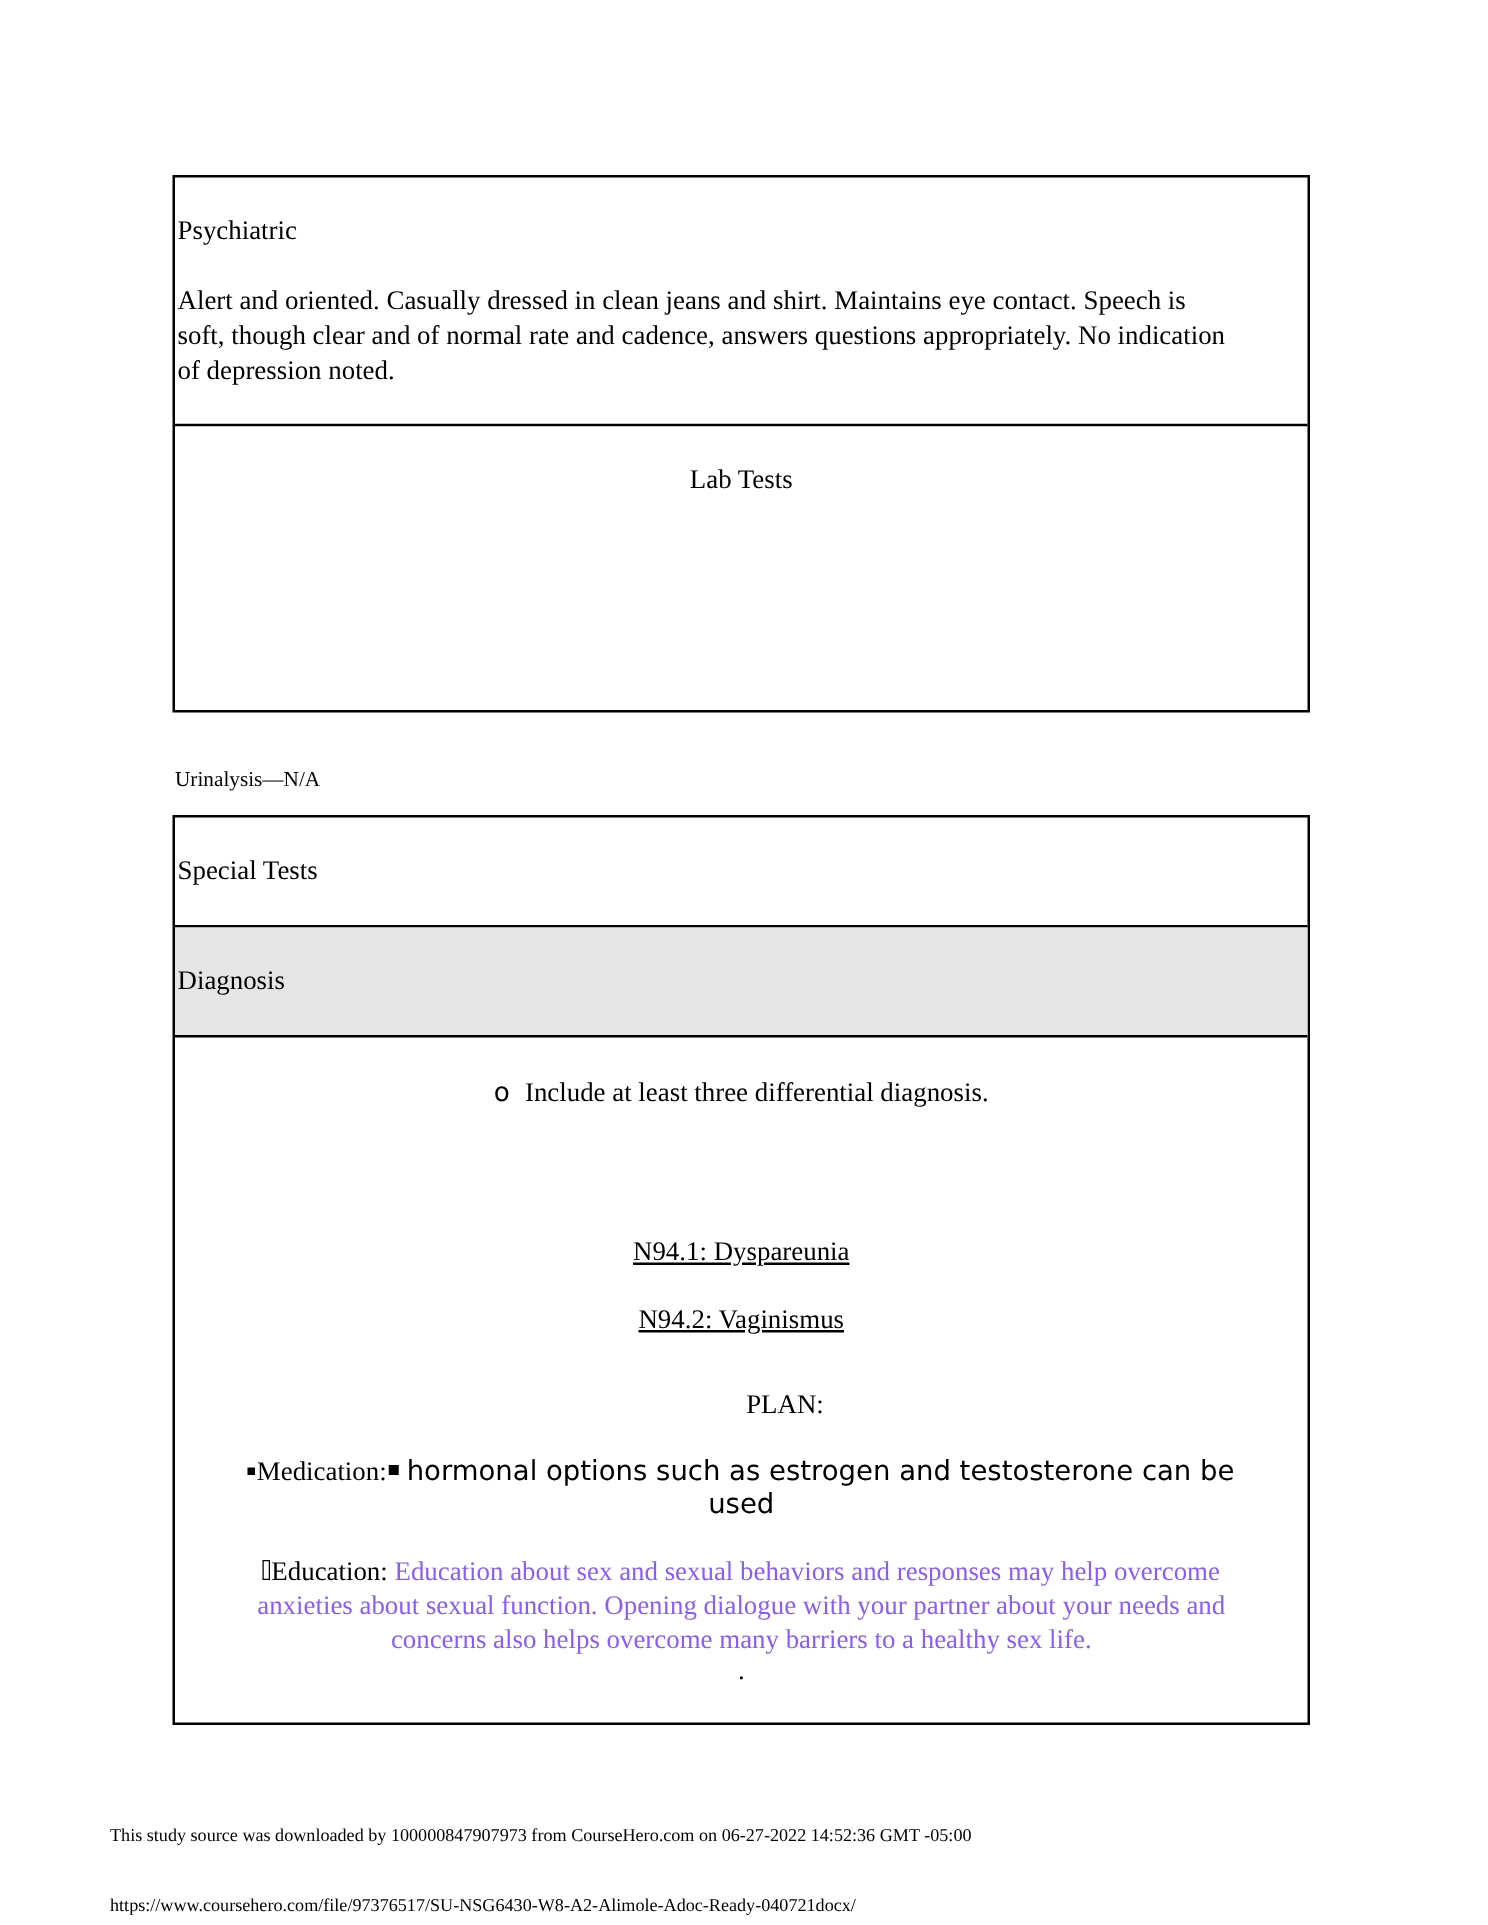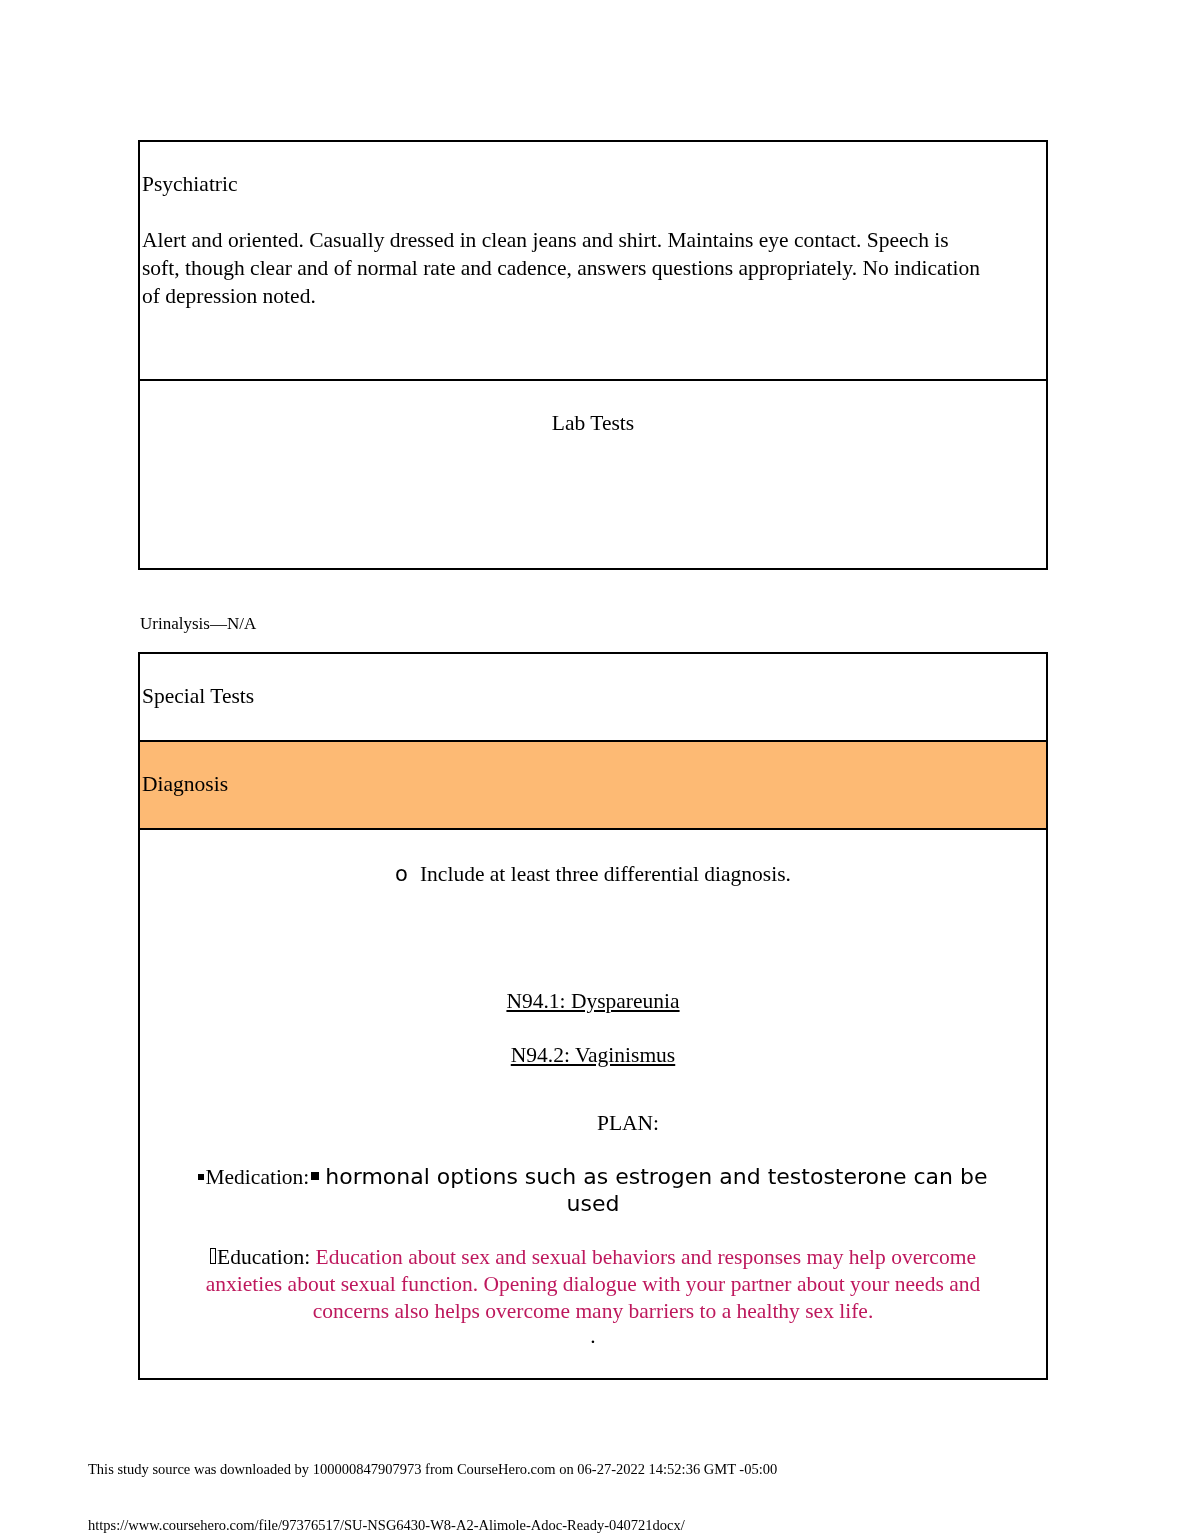--- a/index.html
+++ b/index.html
@@ -3,35 +3,35 @@
   <meta charset="utf-8">
   <style>
     html, body { margin: 0; padding: 0; background: #ffffff; }
     body { width: 1190px; height: 1540px; position: relative; overflow: hidden;
       font-family: "Liberation Serif", serif; color: #000; }
     .box { position: absolute; left: 138px; width: 906px; border: 2px solid #000; box-sizing: content-box; }
     .row { position: relative; border-bottom: 2px solid #000; box-sizing: border-box; }
     .row:last-child { border-bottom: none; text-align: center; }
     .txt { position: absolute; left: 2px; right: 2px; font-size: 21.5px; line-height: 28px; }
     .u { text-decoration: underline; margin-top: 44px; }
-    .gray { color: #be185d; }
+    .gray { color: #8b5cf6; }
     .sans { font-family: "DejaVu Sans", sans-serif; font-size: 22px; line-height: 27px; }
     .free { position: absolute; font-size: 17px; line-height: 28px; margin-top: 15px; }
     .footer { position: absolute; left: 61px; font-size: 14.5px; line-height: 18px; margin-left: 27px; }
-    .diag-bg { background: #fdba74; }
+    .diag-bg { background: #e5e5e5; }
     .sq { display: inline-block; width: 6px; height: 6px; background: #000; vertical-align: middle; margin-right: 1px; position: relative; top: -2px; }
     .sq-sans { display: inline-block; width: 8px; height: 8px; background: #000; vertical-align: middle; position: relative; top: -3px; margin: 0 6px 0 2px; }
     .missing-glyph { display: inline-block; width: 6px; height: 16px; border: 1px solid #000; box-sizing: border-box; vertical-align: baseline; margin-right: 1px; }
     .bullet-o { font-family: "DejaVu Sans", sans-serif; font-size: 21px; margin-right: 12px; }
   </style>
 </head>
 <body>
 
 <div class="box" style="top:140px; height:426px;">
-  <div class="row" style="height:239px;padding-left:38px;">
+  <div class="row" style="height:199px;padding-left:38px;">
     <div class="txt" style="top:28px;">Psychiatric</div>
     <div class="txt" style="top:84px;">Alert and oriented. Casually dressed in clean jeans and shirt. Maintains eye contact. Speech is</div>
     <div class="txt" style="top:112px; white-space:nowrap;font-family:Liberation Serif, serif;">soft, though clear and of normal rate and cadence, answers questions appropriately. No indication</div>
     <div class="txt" style="top:140px;">of depression noted.</div>
   </div>
   <div class="row" style="height:85px;">
     <div class="txt" style="top:28px;">Lab Tests</div>
   </div>
 </div>
 

